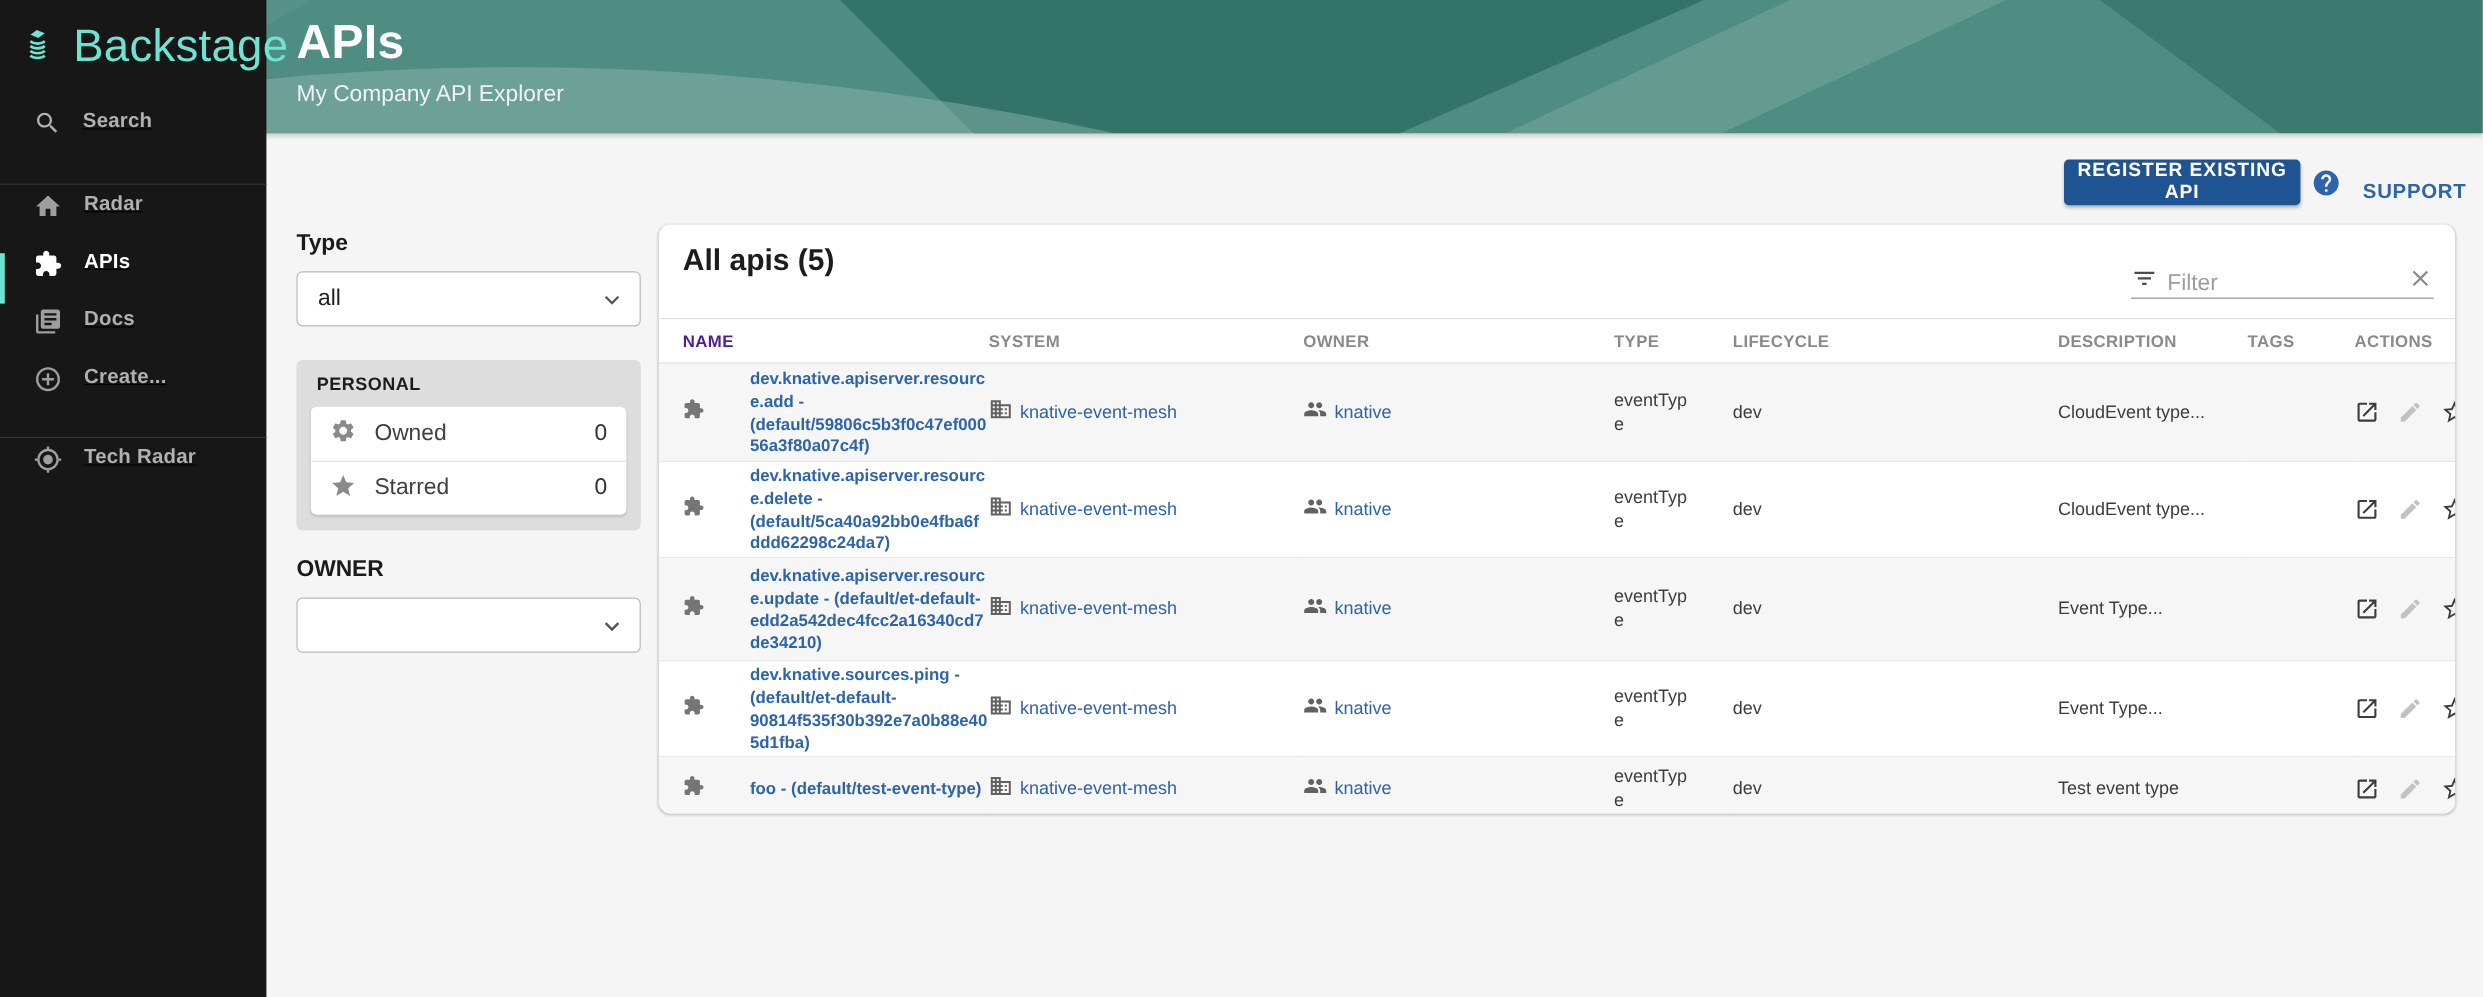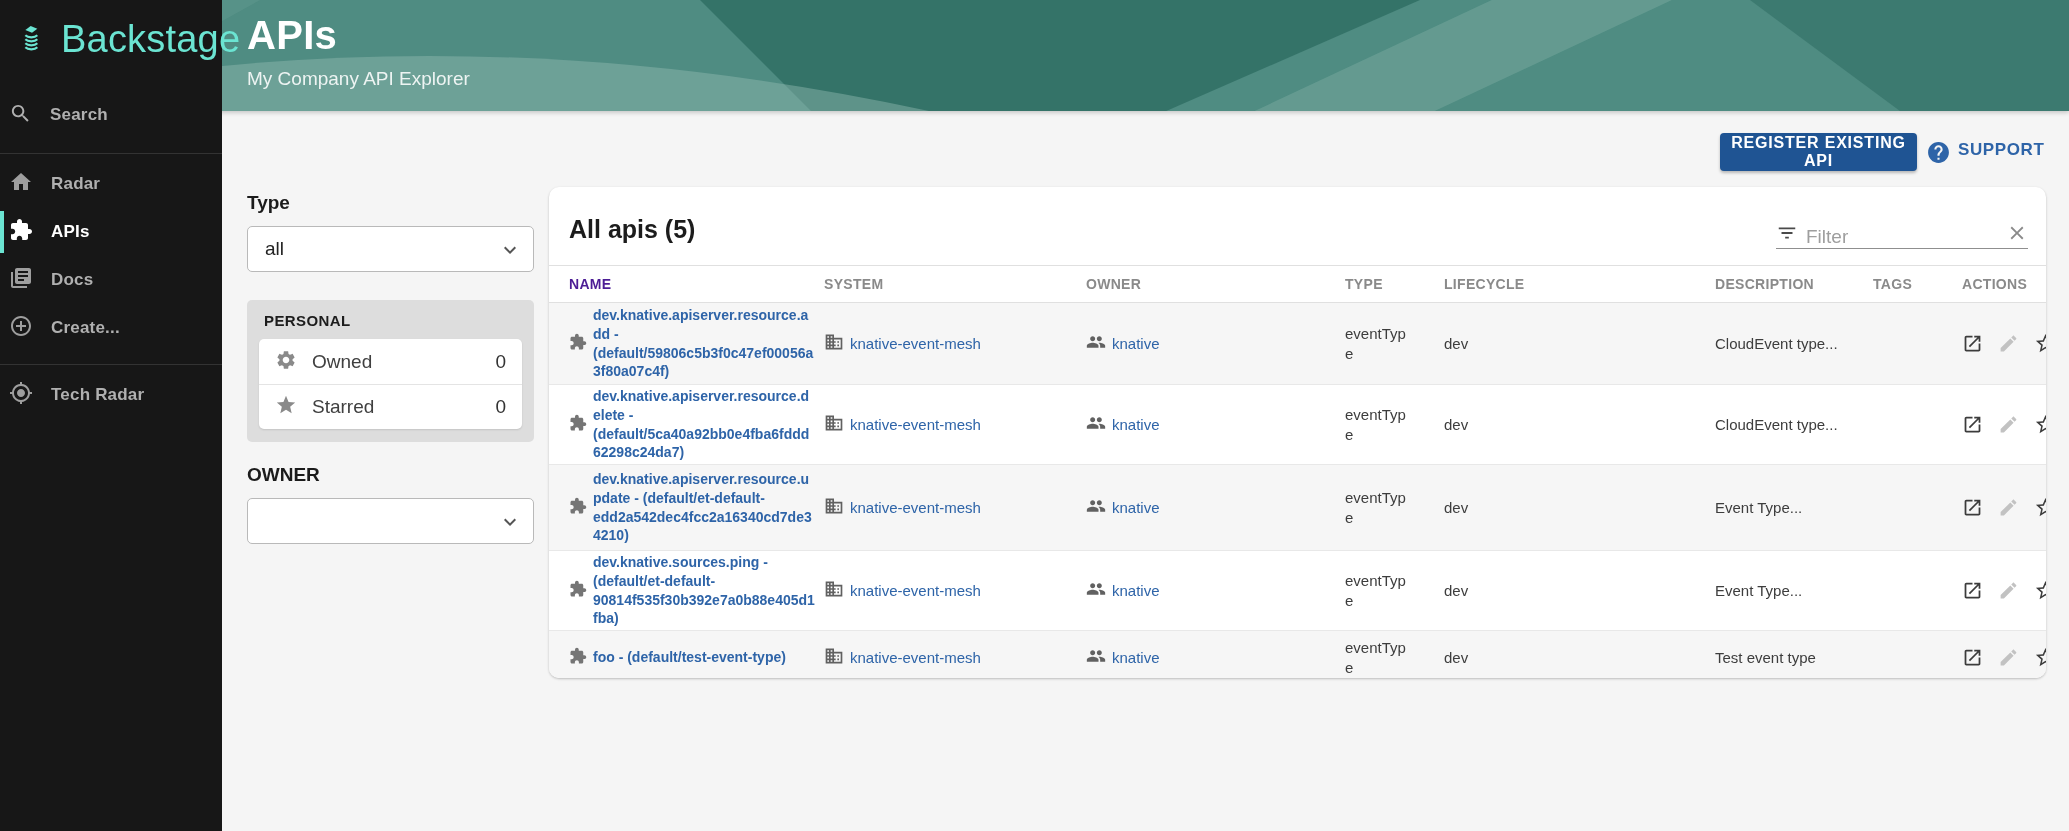--- a/index.html
+++ b/index.html
@@ -10,66 +10,66 @@
   .page-header { position:absolute; left:0; top:0; width:2069px; height:111px; background:#4F8C82; overflow:hidden; box-shadow:0 2px 4px rgba(0,0,0,.18); }
   .page-header svg.waves { position:absolute; inset:0; width:100%; height:100%; }
   .page-header .titles { position:absolute; left:247px; top:13px; }
   .page-title { color:#ffffff; font-size:40px; font-weight:700; letter-spacing:.3px; }
   .page-subtitle { margin-top:10px; color:rgba(255,255,255,.88); font-size:19px; }
 
   
   .sidebar { position:absolute; left:0; top:0; width:222px; height:831px; background:#171717; z-index:40; }
   .logo-row { display:flex; align-items:center; padding:18px 0 0 20px; }
   .logo-text { color:#6BE4D2; font-size:38px; font-weight:400; margin-left:9px; letter-spacing:.2px;text-align:center; }
-  .side-item { position:relative; display:flex; align-items:center; height:48px; padding-left:9px; cursor:pointer; }
+  .side-item { position:relative; display:flex; height:48px; padding-left:28px; cursor:pointer;text-decoration:underline; }
   .side-item .lbl { margin-left:18px; font-size:17px; font-weight:600; color:#b0b0b0; letter-spacing:.2px; }
   .side-item svg { flex-shrink:0; }
   .side-item.active .lbl { color:#ffffff; }
   .side-item.active::before { content:""; position:absolute; left:0; top:3px; bottom:3px; width:4px; background:#6BE4D2; }
   .side-search { margin-top:30px; margin-bottom:14px; }
   .side-divider { height:1px; background:#333333; margin:6px 0; }
   .nav-top { margin-top:5px; }
   .nav-bottom { margin-top:4px; }
 
   
   .register-btn { position:absolute; left:1720px; top:133px; width:197px; height:38px; background:#1F5493; color:#ffffff; border:none; border-radius:4px; font-family:inherit; font-size:16px; font-weight:600; letter-spacing:.8px; cursor:pointer; box-shadow:0 2px 3px rgba(0,0,0,.25); }
-  .support-btn { position:absolute; left:1926px; top:140px; display:flex; align-items:flex-start; gap:7px; background:none; border:none; cursor:pointer; color:#2E64A8; font-family:inherit; font-size:17px; font-weight:600; letter-spacing:.6px; }
+  .support-btn { position:absolute; left:1926px; top:140px; display:flex; align-items:flex-end; gap:18px; background:none; border:none; cursor:pointer; color:#2E64A8; font-family:inherit; font-size:17px; font-weight:600; letter-spacing:.6px; }
 
   
   .filter-panel { position:absolute; left:247px; top:192px; width:287px; }
   .field-label { font-size:19px; font-weight:700; color:#1b1b1b; }
   .select-box { position:relative; margin-top:12px; height:46px; background:#ffffff; border:1px solid #b9b9b9; border-radius:5px; display:flex; align-items:center; padding:0 40px 0 17px; font-size:19px; color:#222222; cursor:pointer; }
   .select-box .chev { position:absolute; right:11px; top:11px; }
   .filter-group { margin-top:28px; background:#dddddd; border-radius:5px; padding:12px 12px 13px 12px; }
   .filter-group.company { margin-top:17px; }
   .group-title { font-size:15px; font-weight:700; color:#1c1c1c; letter-spacing:.4px; padding-left:5px; }
   .group-card { margin-top:10px; background:#ffffff; border-radius:5px; overflow:hidden; box-shadow:0 1px 2px rgba(0,0,0,.12); }
   .group-item { display:flex; align-items:center; height:45px; padding:0 16px; cursor:pointer; }
   .group-item + .group-item { border-top:1px solid #e4e4e4; }
   .group-item .g-lbl { flex:1; margin-left:15px; font-size:19px; color:#404040; }
   .group-item .g-count { font-size:19px; color:#333333; }
   .group-item.selected { background:#ececec; height:52px; }
   .group-item.selected .g-lbl { margin-left:2px; color:#1f1f1f; }
   .owner-wrap { margin-top:22px; }
 
   
   .table-card { position:absolute; left:549px; top:187px; width:1497px; height:491px; background:#ffffff; border-radius:10px; box-shadow:0 1px 3px rgba(0,0,0,.14), 0 1px 2px rgba(0,0,0,.10); overflow:hidden; }
-  .table-title { position:absolute; left:20px; top:28px; font-size:25px; font-weight:700; color:#1c1c1c; }
+  .table-title { position:absolute; left:20px; top:16px; font-size:25px; font-weight:700; color:#1c1c1c; }
   .table-filter { position:absolute; right:18px; top:26px; width:252px; height:36px; display:flex; align-items:flex-end; gap:8px; border-bottom:1px solid #8f8f8f; }
   .table-filter input { flex:1; border:none; outline:none; font-family:inherit; font-size:19px; color:#333; background:transparent; min-width:0; }
   .table-filter input::placeholder { color:#9e9e9e; }
   table.apis { position:absolute; left:0; top:78px; width:1497px; border-collapse:collapse; table-layout:fixed; }
   table.apis th { height:37px; border-top:1px solid #e0e0e0; border-bottom:1px solid #e0e0e0; font-size:14px; font-weight:700; color:#8a8a8a; text-align:left; letter-spacing:.3px; }
   table.apis th.first { padding-left:20px; color:#4c1d95; }
   table.apis td { vertical-align:middle; }
   table.apis tbody tr { border-bottom:1px solid #e8e8e8; }
   table.apis tbody tr:nth-child(odd) { background:#f6f6f6; }
   .r1 { height:82px; } .r2 { height:80px; } .r3 { height:86px; } .r4 { height:80px; } .r5 { height:54px; }
   .cell-name { display:flex; align-items:center; gap:6px; padding-left:20px; }
-  .cell-name a { width:222px; font-size:14px; font-weight:700; color:#2E64A8; text-decoration:none; overflow-wrap:break-word; word-break:break-word; line-height:1.34; }
+  .cell-name a { width:222px; font-size:14px; font-weight:700; color:#2E64A8; text-decoration:none; overflow-wrap:break-word; word-break:break-word; line-height:1.34;margin-left:32px; }
   .cell-link { display:flex; align-items:center; gap:6px; }
   .cell-link a { font-size:15px; color:#2E64A8; text-decoration:none; }
   .cell-plain { font-size:15px; color:#3d3d3d; }
   .cell-type span { display:block; width:68px; overflow-wrap:break-word; word-break:break-word; line-height:1.3; }
   .cell-actions { display:flex; align-items:center; gap:15px; }
   .icon-btn { background:none; border:none; padding:0; cursor:pointer; display:flex; align-items:center; }
   a.link-row { cursor:pointer; }
 </style>
 </head>
 <body>

